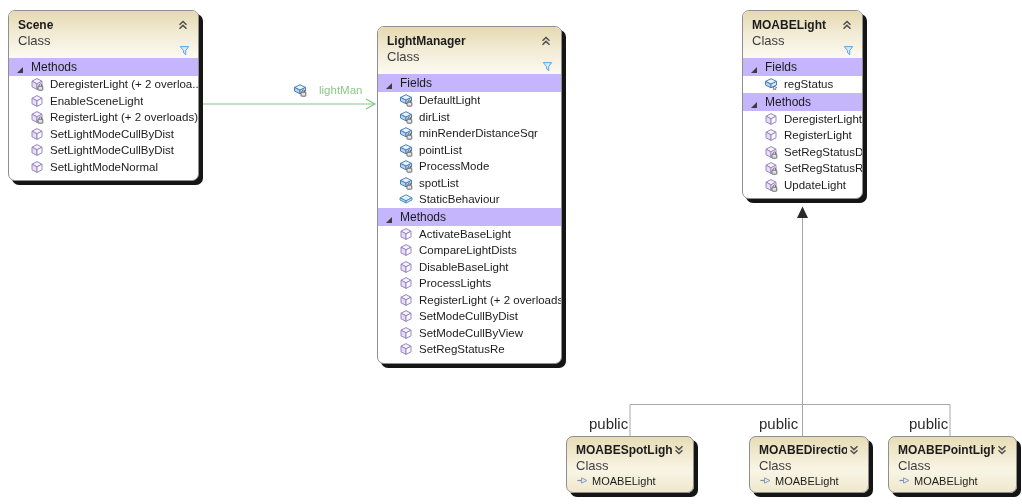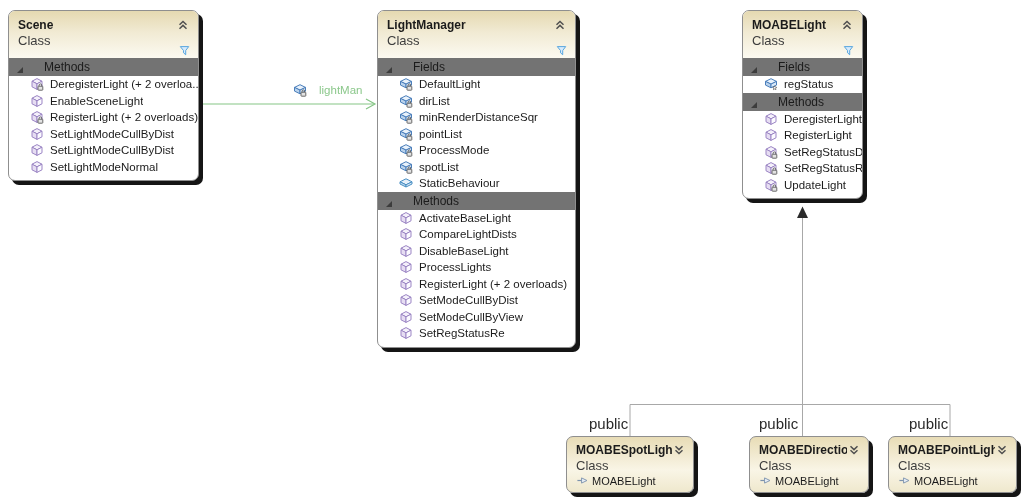--- a/index.html
+++ b/index.html
@@ -21,22 +21,22 @@
                box-shadow:4px 4px 0 0 #151515; color:#1b1b1b; }
   .box-header { position:relative; height:47px; padding:6px 8px 0 9px;
                 background:linear-gradient(180deg,#e5d9b1 0%, #f1ead3 45%, #fcfaf1 100%);
                 border-radius:6px 6px 0 0; }
   .title-row { display:flex; align-items:flex-end; justify-content:space-between; }
   .class-title { font-size:12px; font-weight:bold; white-space:nowrap; overflow:hidden; }
   .class-kind { font-size:13px; color:#3d3d3d; margin-top:1px; }
   .hdr-chevron { width:14px; height:14px; flex:0 0 auto; margin-top:1px; cursor:pointer; }
   .hdr-filter { position:absolute; right:7px; bottom:2px; width:13px; height:13px; cursor:pointer; }
 
-  .section-bar { height:18px; background:#737373; display:flex; align-items:center;
-                 gap:20px; padding-left:7px; font-size:12px; color:#1b1b1b; }
+  .section-bar { height:18px; background:#c4b5fd; display:flex; align-items:center;
+                 gap:7px; padding-left:7px; font-size:12px; color:#1b1b1b; }
   .expander { width:8px; height:8px; flex:0 0 auto; cursor:pointer; }
 
   .member-row { height:16.5px; display:flex; align-items:center; gap:6px;
                 padding-left:21px; font-size:11.5px; white-space:nowrap; cursor:default; }
   .member-icon { width:14px; height:14px; flex:0 0 auto; }
   .member-label { white-space:nowrap; overflow:hidden; }
   .box-footer { height:5px; }
 
   
   .mini-box { position:absolute; z-index:1; height:57px; padding:5px 7px 0 9px;
@@ -150,21 +150,21 @@
       <span class="member-icon"><svg viewBox="0 0 14 14" width="14" height="14">
             <path d="M2 4.2 L7 1.6 12 4.2 7 6.8 Z" fill="#f4f0fa" stroke="#9b85c4"></path>
             <path d="M2 4.2 L7 6.8 7 12.4 2 9.8 Z" fill="#e6ddf2" stroke="#9b85c4"></path>
             <path d="M12 4.2 L7 6.8 7 12.4 12 9.8 Z" fill="#fbfaff" stroke="#9b85c4"></path>
           </svg></span>
       <span class="member-label">SetLightModeNormal</span>
     </div>
     <div class="box-footer"></div>
   </div>
 
-  <div class="class-box" style="left:377px; top:10px; width:199px;">
+  <div class="class-box" style="left:377px; top:26px; width:185px;">
     <div class="box-header">
       <div class="title-row">
         <span class="class-title">LightManager</span>
         <span class="hdr-chevron"><svg viewBox="0 0 14 14" width="14" height="14">
               <path d="M3.5 6.8 L7 3.5 10.5 6.8 M3.5 10.7 L7 7.4 10.5 10.7" fill="none" stroke="#4f4f4f" stroke-width="1.5"></path>
             </svg></span>
       </div>
       <div class="class-kind">Class</div>
       <span class="hdr-filter"><svg viewBox="0 0 14 14" width="13" height="13">
             <path d="M2.5 2.8 H11.5 L8.3 7 V11.6 L5.9 9.4 V7 Z" fill="#d6eafc" stroke="#4da0dc" stroke-width="1"></path>

